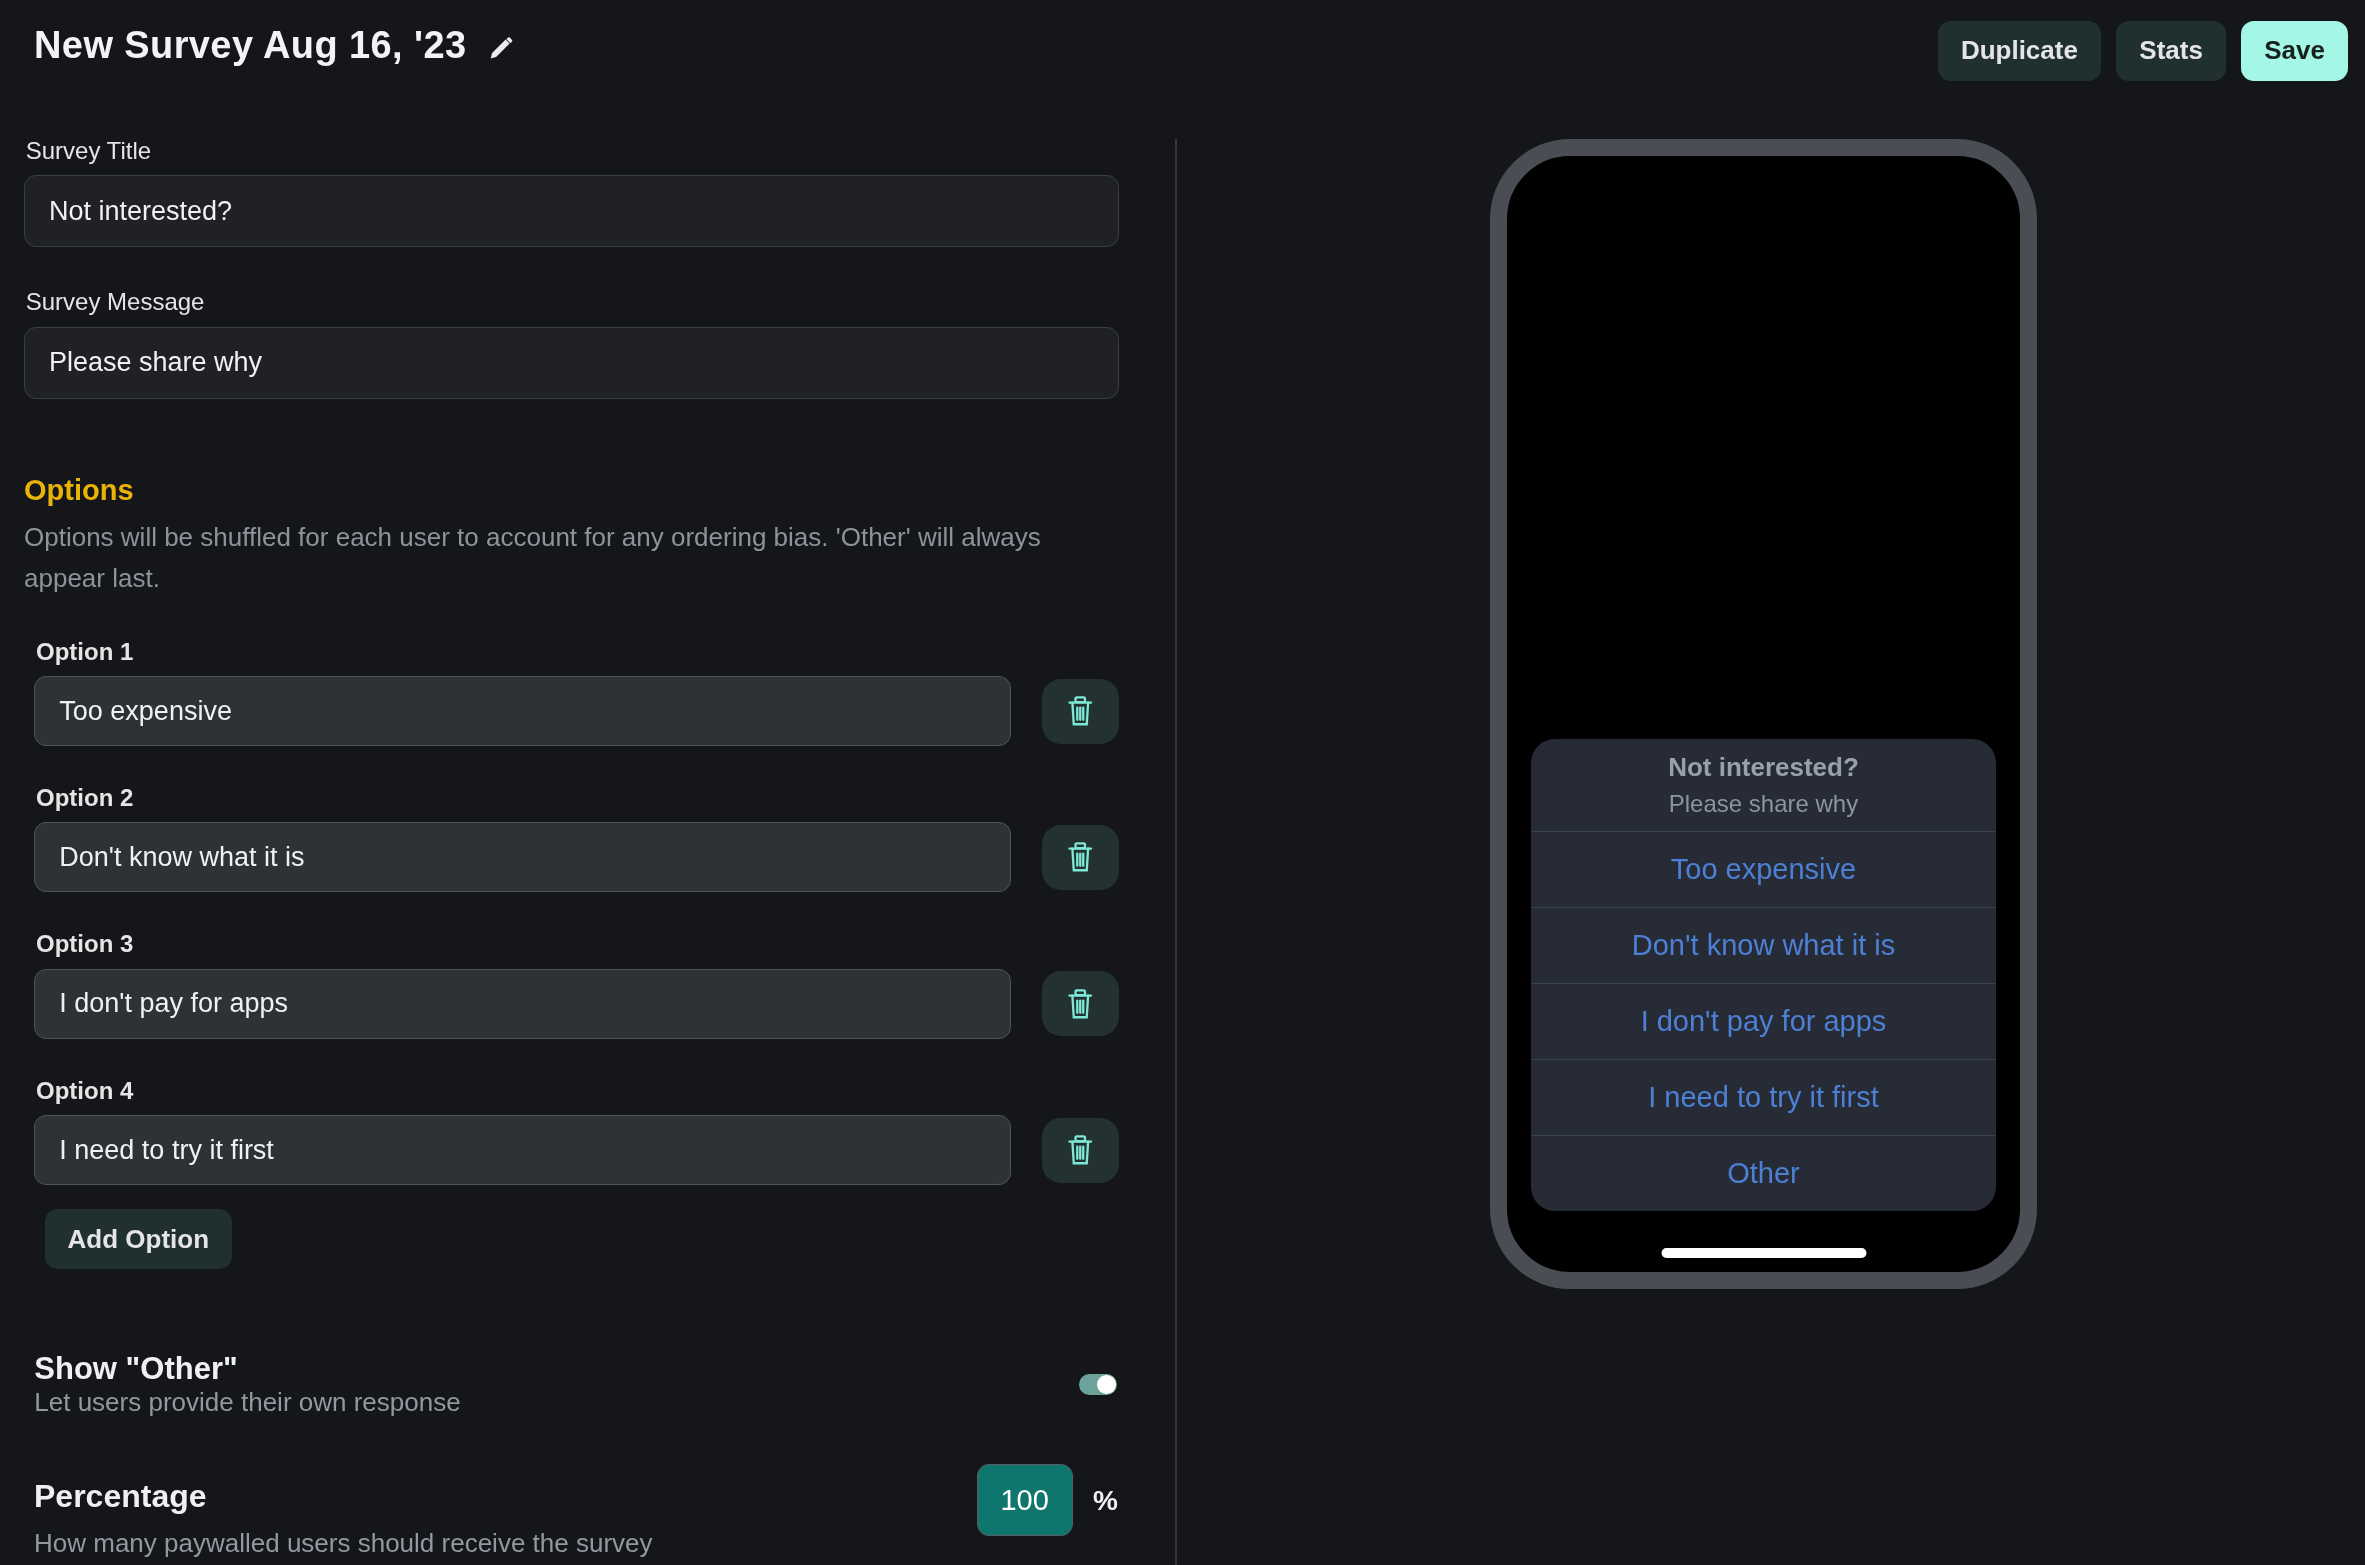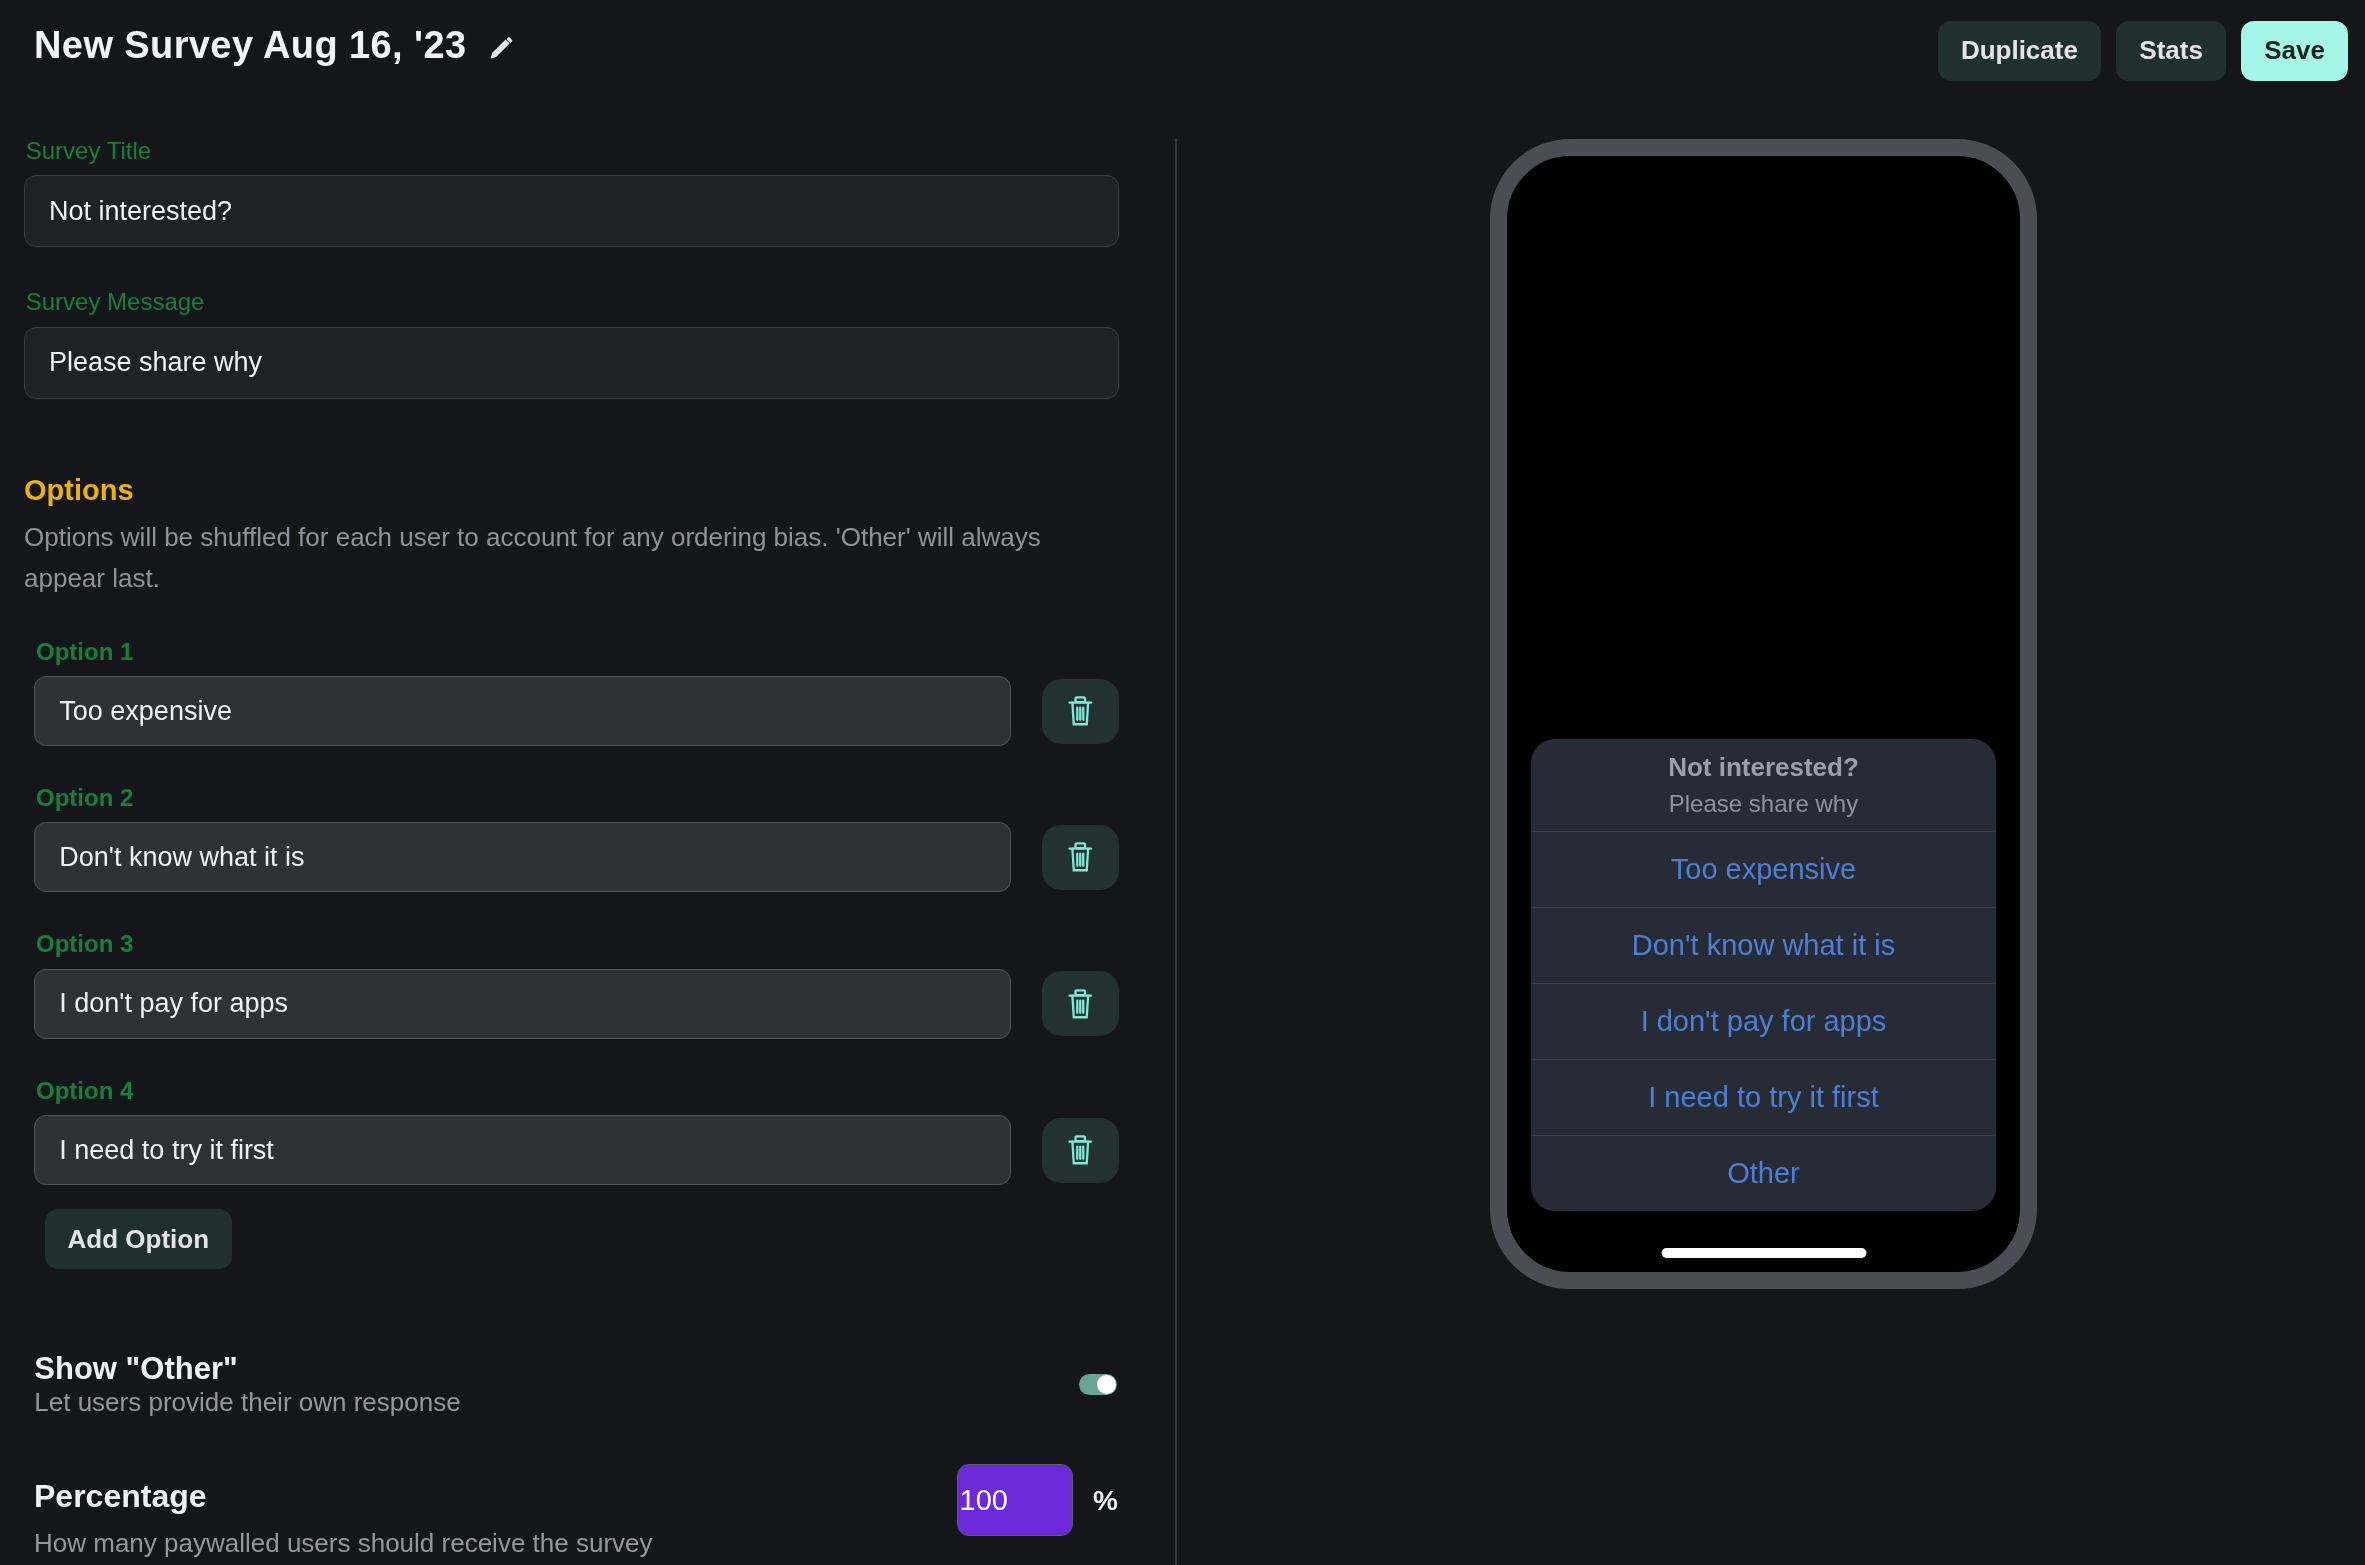--- a/index.html
+++ b/index.html
@@ -14,21 +14,21 @@
   .pencil{width:29px;height:29px;color:#e9ebee;margin-top:3.4px;}
   .actions{position:absolute;right:18px;top:20.5px;display:flex;gap:15.4px;}
   .btn{border:none;height:60px;border-radius:13px;font-size:26px;font-weight:700;
        font-family:inherit;padding:0 23px;cursor:pointer;display:flex;align-items:center;}
   .btn.teal{background:#203030;color:#e5e5e5;}
   .btn.mint{background:#a4f6e7;color:#17211e;}
   
   .v-divider{position:absolute;left:1175px;top:139px;width:1.7px;height:1427px;background:#35373d;}
   
   .left-col{position:absolute;left:24px;top:137px;width:1095px;}
-  .field-label{display:block;font-size:24px;color:#15803d;margin:0 0 10.3px 1.7px;}
+  .field-label{display:block;font-size:24px;color:#e5e5e5;margin:0 0 10.3px 1.7px;}
   .text-input{display:block;box-sizing:border-box;width:100%;height:72px;border-radius:12px;
       background:#1f2126;border:1.7px solid #3a3d44;color:#f0f1f3;font-size:27px;
       font-family:inherit;padding:0 24px;outline:none;}
   .lbl-message{margin-top:41px;}
   .options-head{font-size:29px;font-weight:700;color:#eab308;margin:75px 0 0 0;}
   .options-desc{font-size:26px;line-height:41px;color:#8e939b;margin:10.3px 0 0 0;max-width:1039px;}
   .opt-section{margin-left:10.3px;}
   .opt-label{margin-top:39px;font-weight:bold;}
   .opt-label.tight{margin-top:38px;}
   .opt-row{display:flex;align-items:center;}
@@ -41,23 +41,23 @@
   .show-other{margin:82px 0 0 10.3px;width:1083px;display:flex;align-items:center;}
   .so-heading{font-size:31px;font-weight:600;color:#eef0f2;margin:0;}
   .so-desc{font-size:26px;color:#9298a0;margin:0 0 0 0;}
   .toggle{margin-left:auto;width:38px;height:21.4px;border-radius:11px;background:#6ba39a;
       position:relative;cursor:pointer;flex:none;}
   .toggle .knob{position:absolute;right:0.9px;top:0.9px;width:19.7px;height:19.7px;border-radius:50%;background:#ffffff;}
   
   .percentage{position:absolute;left:34px;top:1464px;width:1084px;display:flex;align-items:flex-start;}
   .pct-heading{font-size:32px;font-weight:600;color:#eef0f2;margin:13.7px 0 0 0;}
   .pct-desc{font-size:26px;color:#9298a0;margin:13.7px 0 0 0;}
-  .pct-input{box-sizing:border-box;width:116px;height:72px;margin-left:auto;border-radius:12px;
-      background:#6d28d9;border:1.7px solid #5a5d63;color:#ffffff;font-size:29px;font-family:inherit;
-      outline:none;flex:none;}
+  .pct-input{box-sizing:border-box;width:96px;height:72px;margin-left:auto;border-radius:12px;
+      background:#0f766e;border:1.7px solid #5a5d63;color:#ffffff;font-size:29px;font-family:inherit;
+      text-align:center;outline:none;flex:none;}
   .pct-sign{font-size:28px;font-weight:700;color:#eef0f2;margin:20.5px 0 0 20.5px;flex:none;}
   
   .phone{position:absolute;left:1490px;top:139px;width:547px;height:1150px;box-sizing:border-box;
       border:17px solid #4a4e54;border-radius:80px;background:#000;}
   .dialog{position:absolute;left:24px;top:583px;width:465px;height:472px;background:#262b36;
       border-radius:24px;display:flex;flex-direction:column;overflow:hidden;}
   .dlg-header{height:92px;flex:none;display:flex;flex-direction:column;align-items:center;justify-content:center;gap:6.8px;}
   .dlg-title{font-size:26px;font-weight:700;color:#9aa0ab;}
   .dlg-msg{font-size:24px;color:#8d94a0;}
   .dlg-option{flex:1;border-top:1.7px solid #3a4150;display:flex;align-items:center;justify-content:center;

